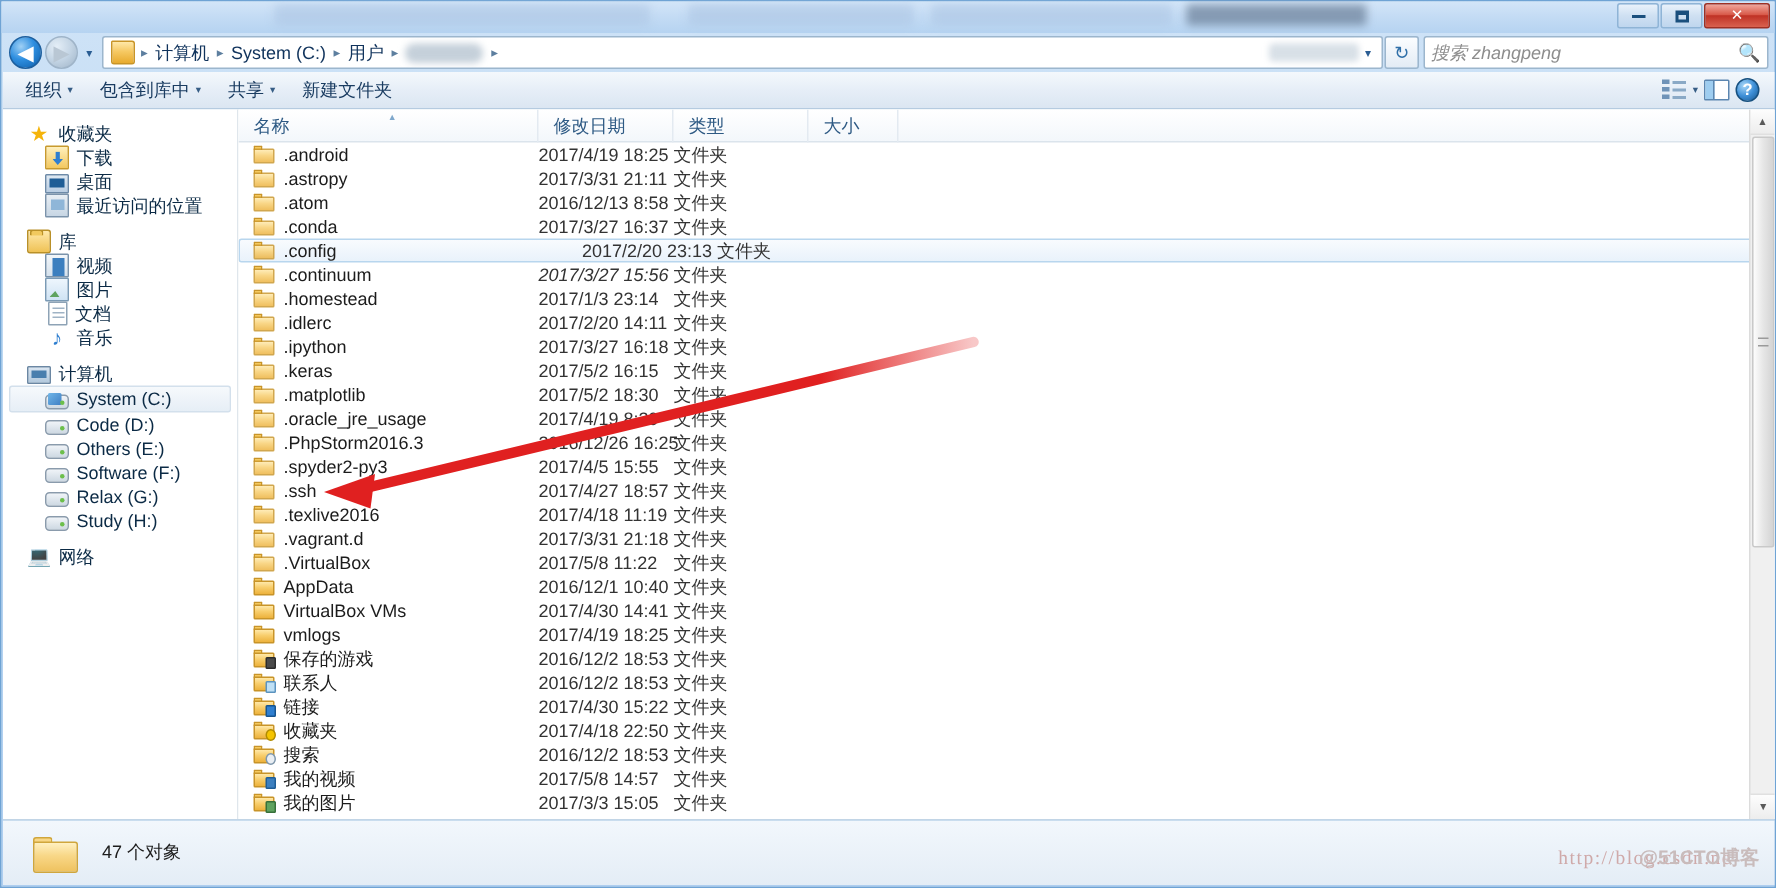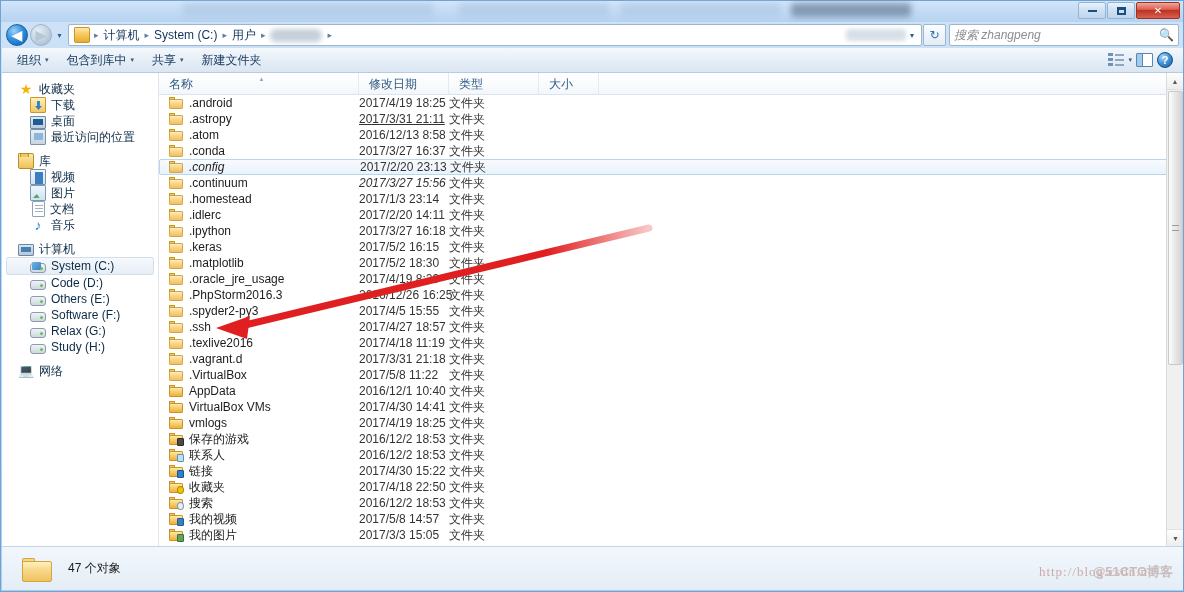--- a/index.html
+++ b/index.html
@@ -574,21 +574,21 @@
             <div class="c-size" style="width: 60px;"></div>
           </div>
           <div class="row">
             <div class="c-name" style="width: 200px;">
               <span class="fico dim">
                 <span class="tab"></span>
                 <span class="base"></span>
               </span>
               <span>.astropy</span>
             </div>
-            <div class="c-date" style="width: 90px; text-decoration: underline;">2017/3/31 21:11</div>
+            <div class="c-date" style="width: 90px;">2017/3/31 21:11</div>
             <div class="c-type" style="width: 90px;">文件夹</div>
             <div class="c-size" style="width: 60px;"></div>
           </div>
           <div class="row">
             <div class="c-name" style="width: 200px;">
               <span class="fico dim">
                 <span class="tab"></span>
                 <span class="base"></span>
               </span>
               <span>.atom</span>
@@ -603,28 +603,28 @@
                 <span class="tab"></span>
                 <span class="base"></span>
               </span>
               <span>.conda</span>
             </div>
             <div class="c-date" style="width: 90px;">2017/3/27 16:37</div>
             <div class="c-type" style="width: 90px;">文件夹</div>
             <div class="c-size" style="width: 60px;"></div>
           </div>
           <div class="row selected">
-            <div class="c-name" style="width: 200px; font-style: italic;">
+            <div class="c-name" style="width: 200px;">
               <span class="fico dim">
                 <span class="tab"></span>
                 <span class="base"></span>
               </span>
               <span>.config</span>
             </div>
-            <div class="c-date" style="width: 90px;">2017/2/20 23:13</div>
+            <div class="c-date" style="width: 90px; margin-left: 28px;">2017/2/20 23:13</div>
             <div class="c-type" style="width: 90px;">文件夹</div>
             <div class="c-size" style="width: 60px;"></div>
           </div>
           <div class="row">
             <div class="c-name" style="width: 200px;">
               <span class="fico dim">
                 <span class="tab"></span>
                 <span class="base"></span>
               </span>
               <span>.continuum</span>

